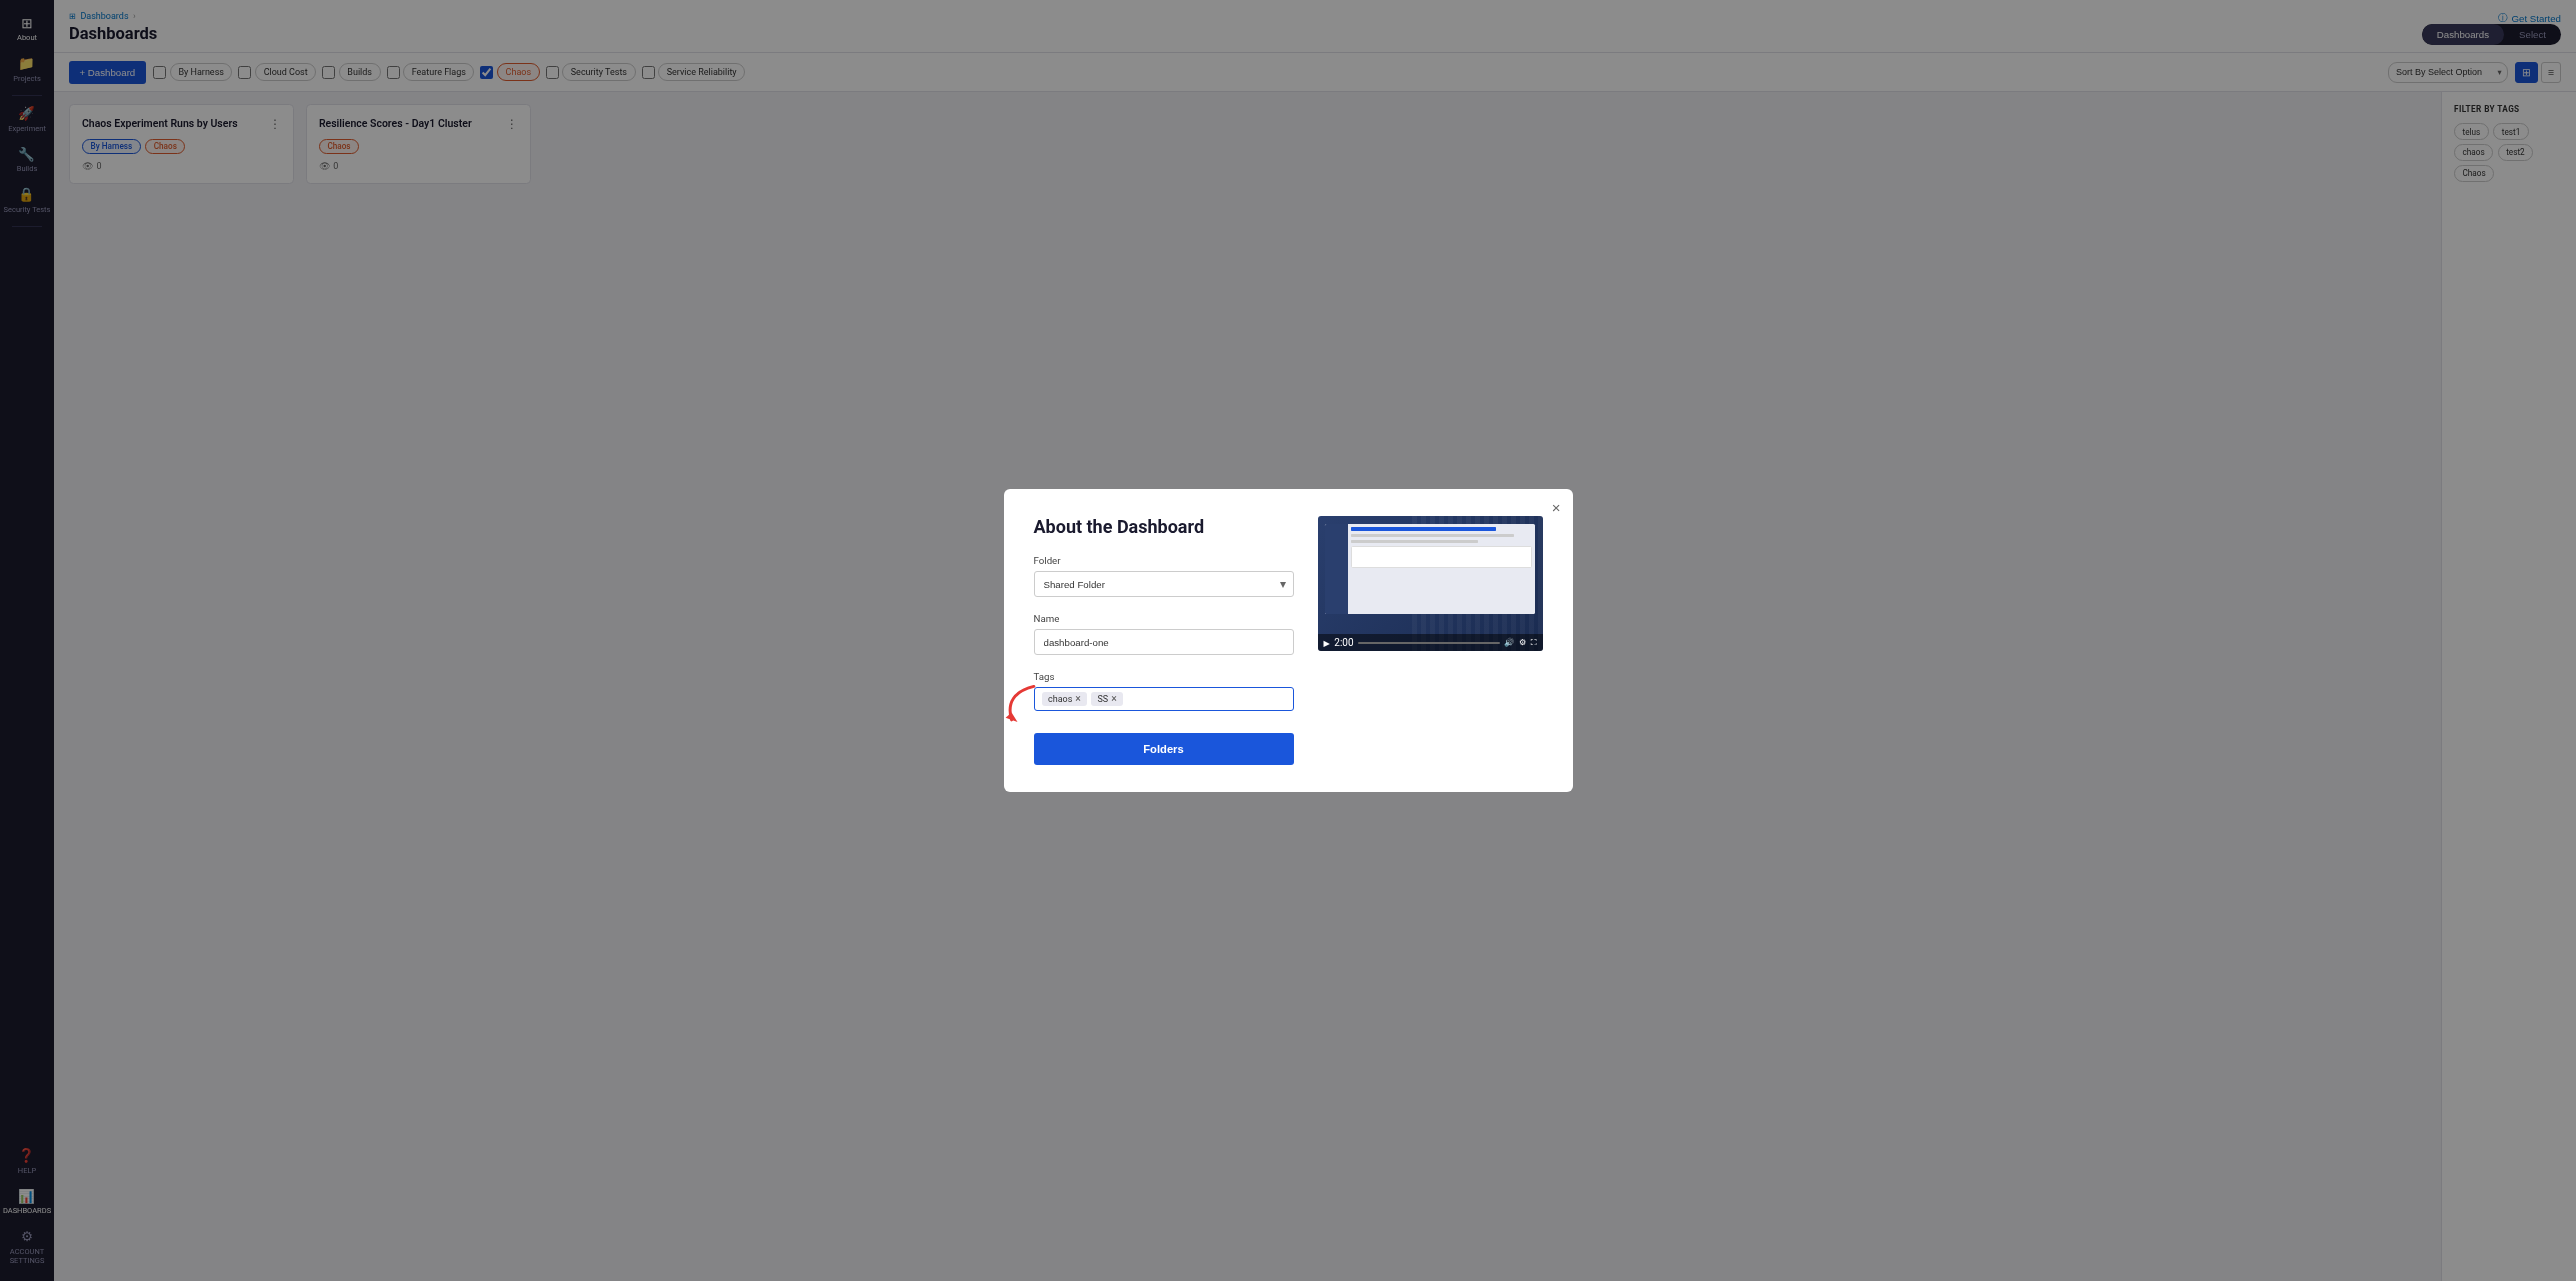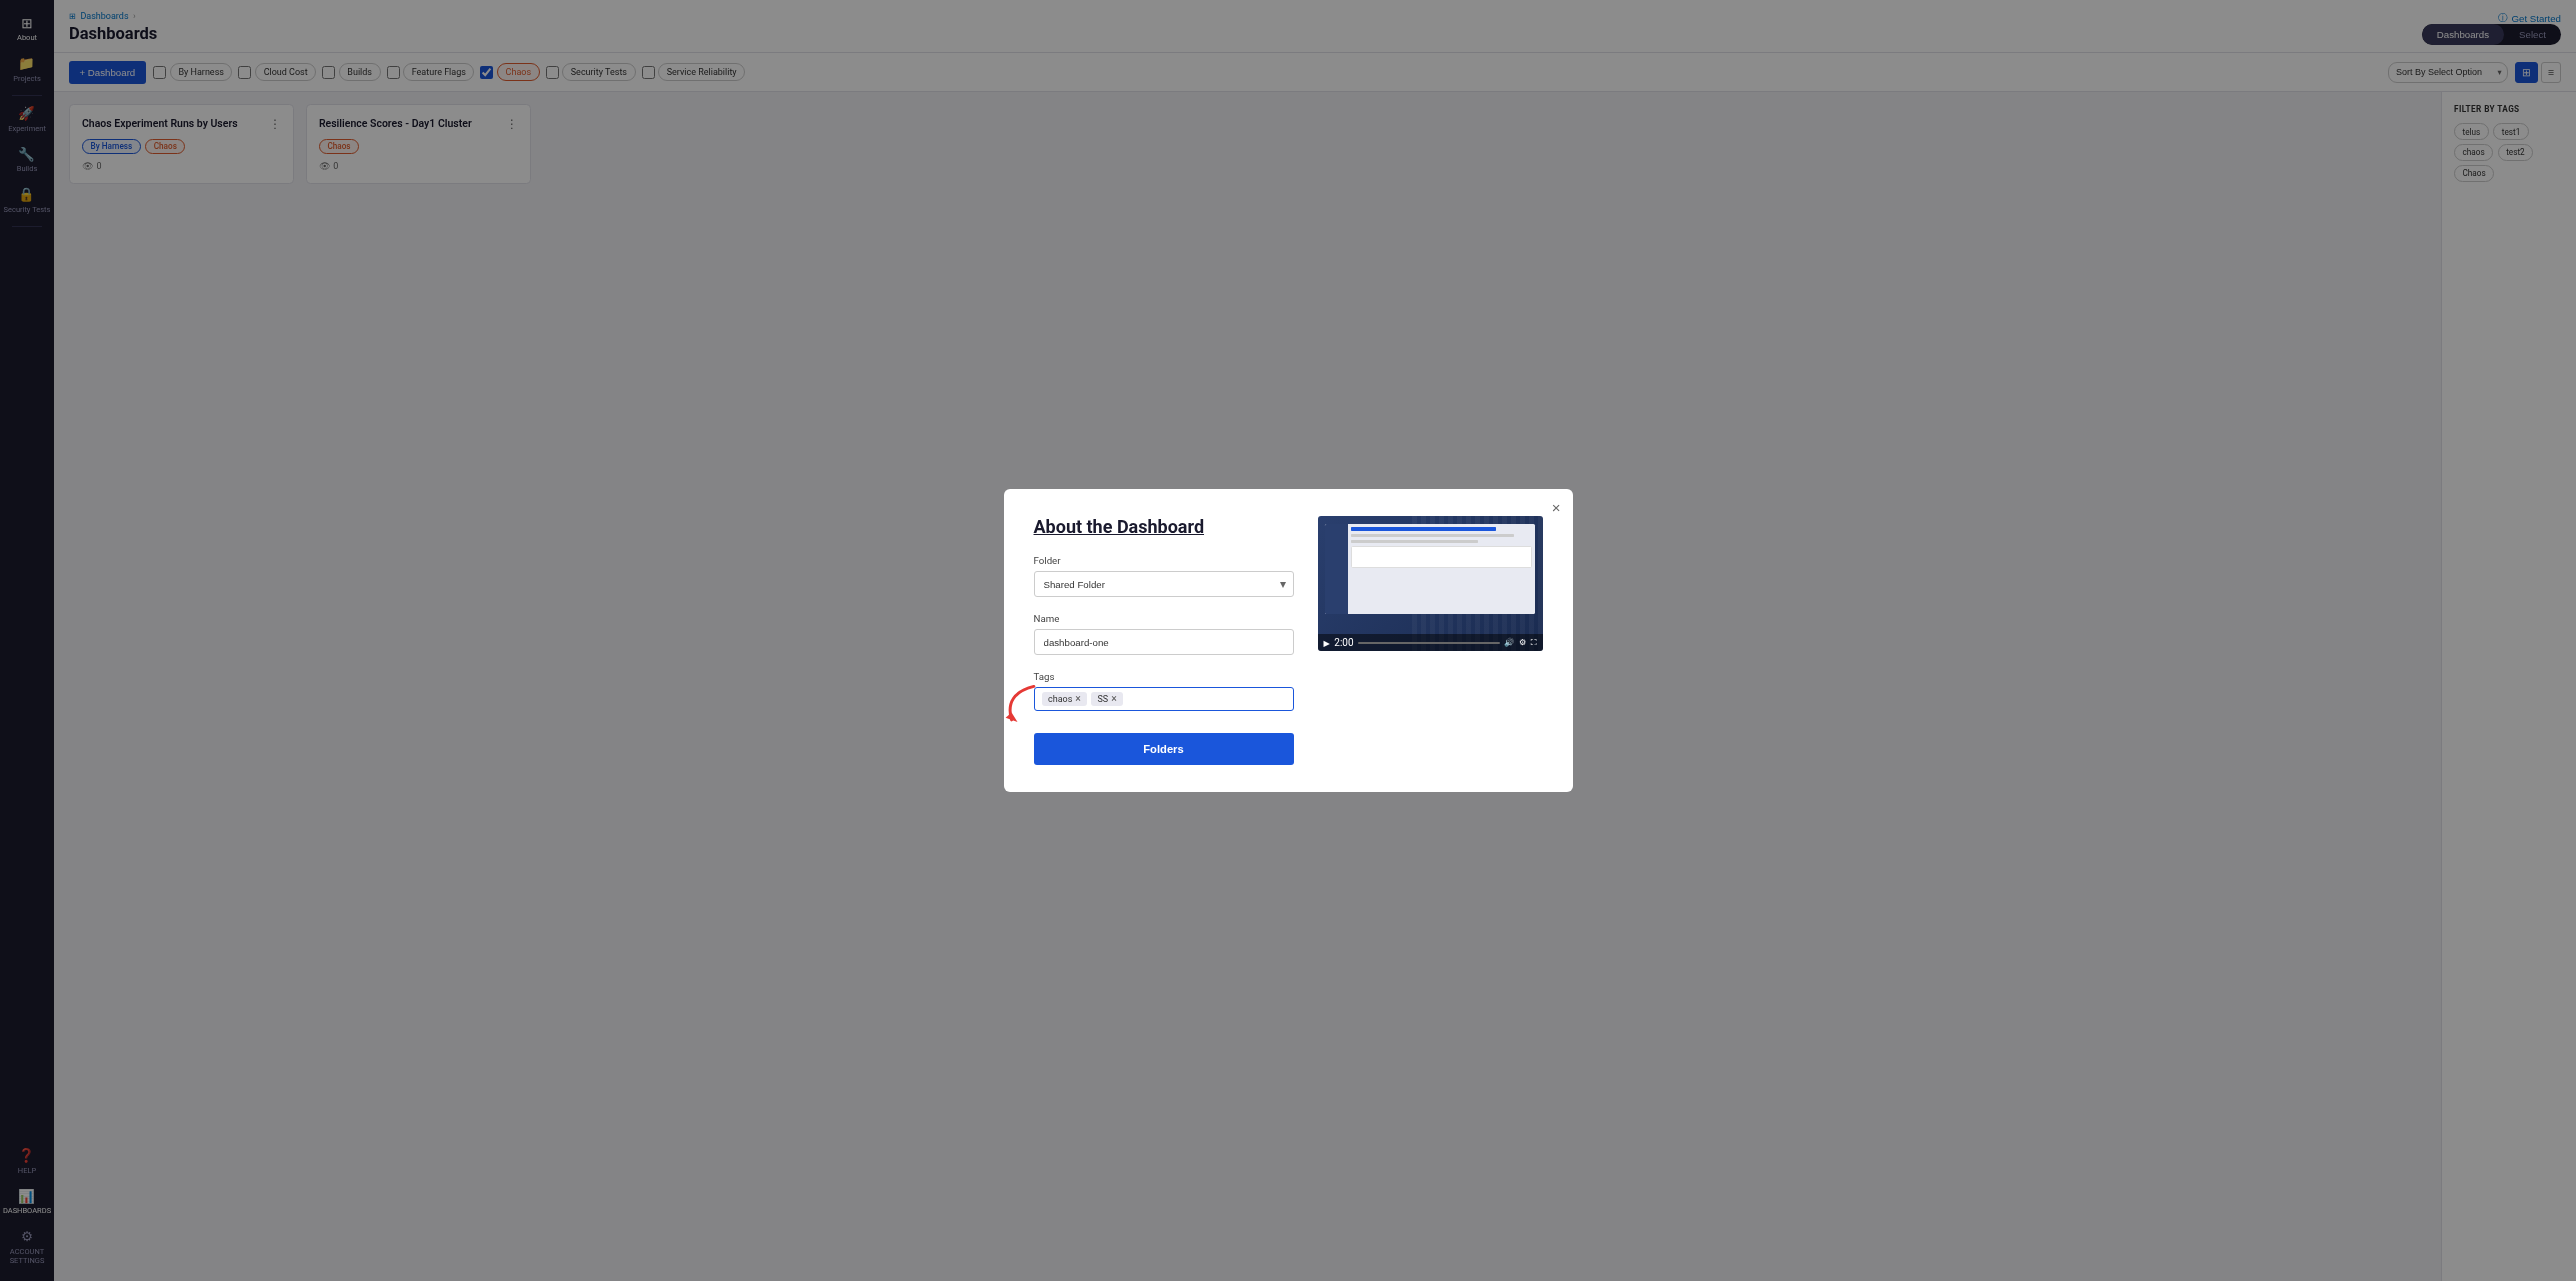--- a/index.html
+++ b/index.html
@@ -370,21 +370,20 @@
       gap: 24px;
     }
     .modal-left {
       flex: 1;
     }
     .modal-title {
       font-size: 18px;
       font-weight: 700;
       color: #1a1a2e;
       margin-bottom: 18px;
-      text-decoration: underline;
     }
     .form-group {
       margin-bottom: 16px;
     }
     .form-label {
       font-size: 9.7px;
       color: #444;
       margin-bottom: 4.5px;
       display: block;
     }

